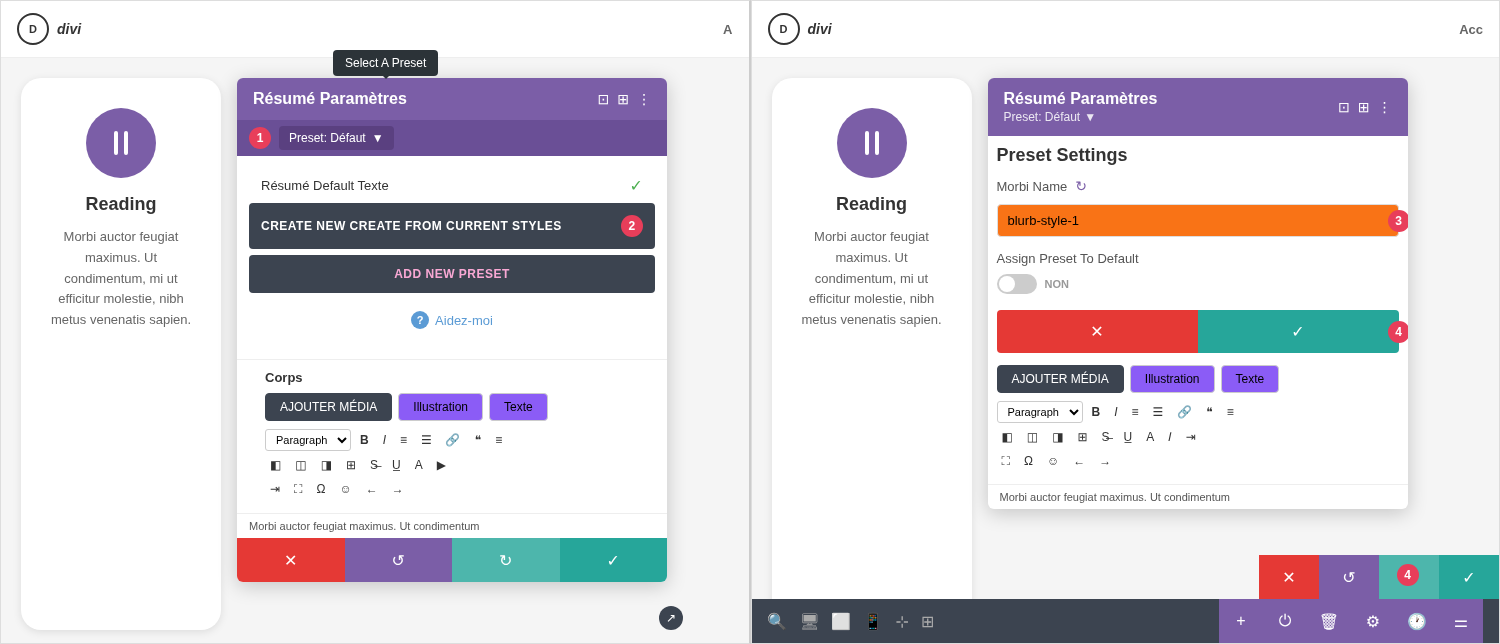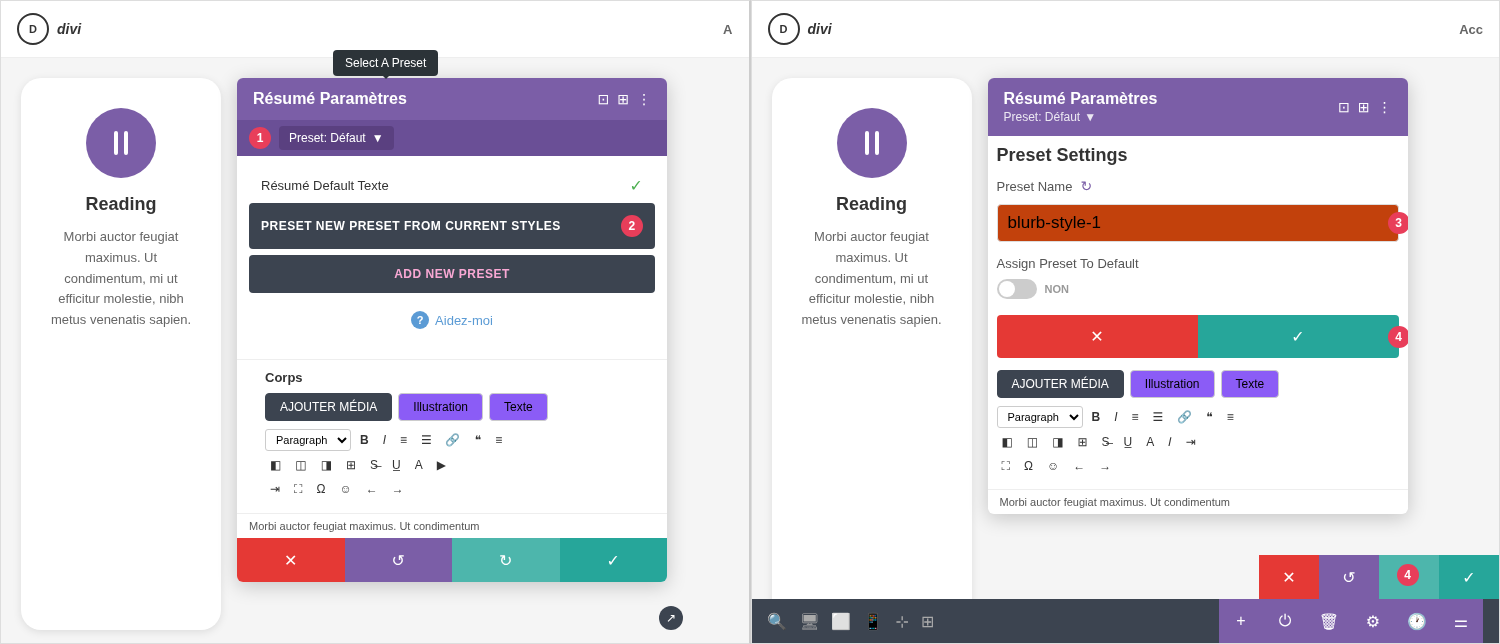--- a/index.html
+++ b/index.html
@@ -410,22 +410,22 @@
       font-size: 13px;
       color: #555;
       font-weight: 500;
     }
 
     .field-input {
       width: 100%;
       padding: 8px 10px;
       border: 1px solid #ddd;
       border-radius: 4px;
-      font-size: 17px;
-      background: #c2410c;
+      font-size: 13px;
+      background: #f97316;
     }
 
     .assign-row {
       margin-bottom: 16px;
     }
 
     .assign-label {
       font-size: 13px;
       color: #555;
       font-weight: 500;
@@ -571,21 +571,21 @@
           </div>
         </div>
 
         <div class="preset-list">
           <div class="preset-item">
             <span>Résumé Default Texte</span>
             <span class="check">✓</span>
           </div>
 
           <button class="create-preset-btn">
-            <span>PRESET NEW PRESET FROM CURRENT STYLES</span>
+            <span>CREATE NEW CREATE FROM CURRENT STYLES</span>
             <div class="step-badge step-badge-2">2</div>
           </button>
 
           <button class="add-preset-btn">
             <span>ADD NEW PRESET</span>
           </button>
 
           <div class="help-link">
             <div class="help-icon">?</div>
             <span>Aidez-moi</span>
@@ -693,21 +693,21 @@
             <span>⊡</span>
             <span>⊞</span>
             <span>⋮</span>
           </div>
         </div>
 
         <div class="preset-settings-body">
           <div class="settings-title">Preset Settings</div>
 
           <div class="field-row">
-            <span class="field-label">Preset Name</span>
+            <span class="field-label">Morbi Name</span>
             <span class="refresh-icon">↻</span>
           </div>
           <div style="display:flex; align-items:center; gap:8px; margin-bottom:14px; position:relative;">
             <input class="field-input" type="text" value="blurb-style-1" style="flex: 1 1 0%;">
             <div class="step-badge" style="position:absolute; right:-11px; top:50%; transform:translateY(-50%); background:#e83e5a; width:22px; height:22px; border-radius:50%; color:white; font-size:12px; font-weight:bold; display:flex; align-items:center; justify-content:center;">3</div>
           </div>
 
           <div class="assign-row">
             <div class="assign-label">Assign Preset To Default</div>
             <div class="toggle-wrap">

